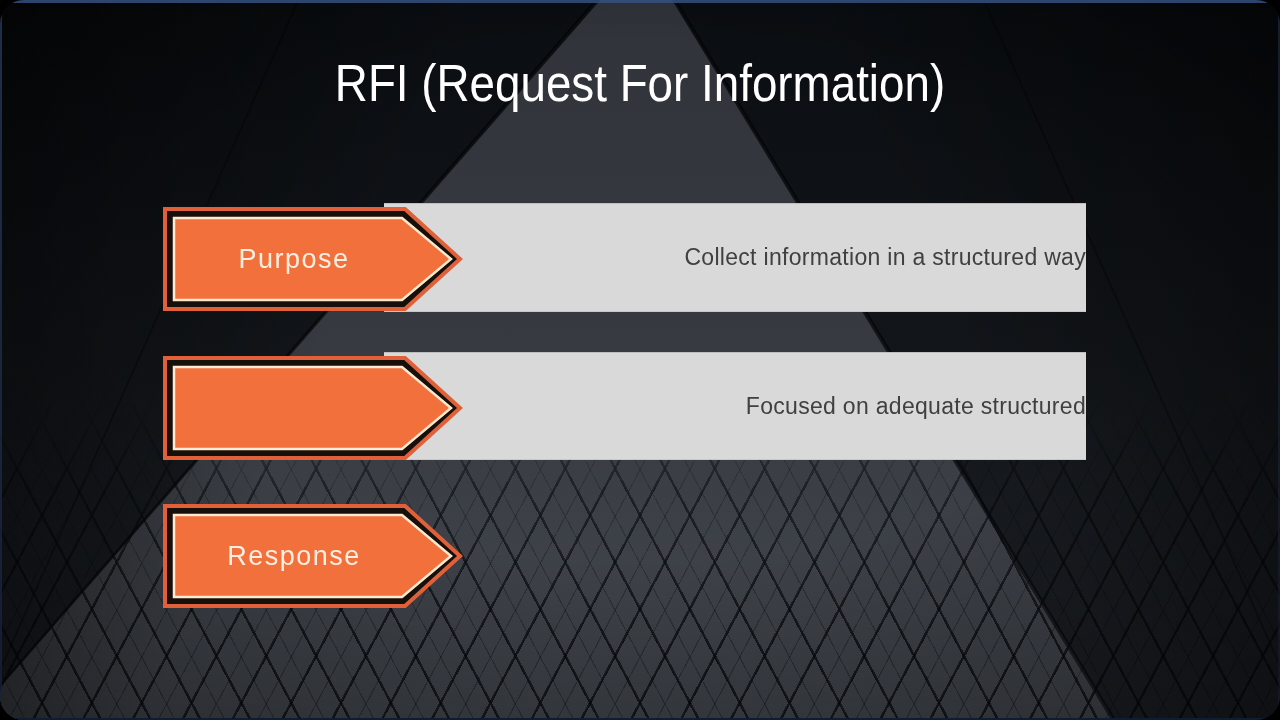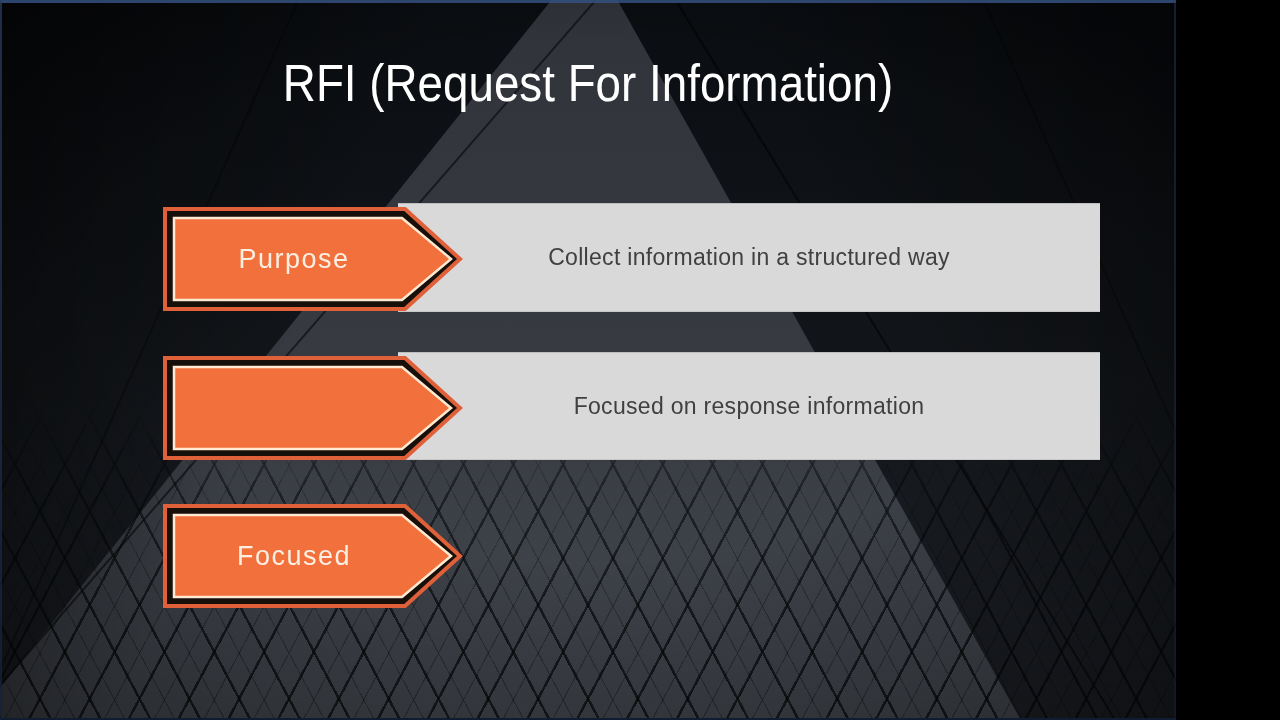--- a/index.html
+++ b/index.html
@@ -1,19 +1,20 @@
 <!DOCTYPE html>
 <html style="--accent-orange-fill: #F2703B; --accent-orange-stroke: #E0603A; --arrow-inner-highlight: #FFE9D2; --arrow-dark-gap: #17100A; --bar-background: #D9D9D9; --bar-text: #404040; --title-text: #FFFFFF; --top-border-line: #35517F;"><head>
 <meta charset="utf-8">
 <style>
   html,body{margin:0;padding:0;background:#000;}
   .slide{
-    position:relative;width:1176px;height:720px;overflow:hidden;
+    position:relative;width:1280px;height:720px;overflow:hidden;
     font-family:"Liberation Sans", sans-serif;
     background:linear-gradient(180deg,#0a0d11 0%,#121519 50%,#1d2026 100%);
+    border-radius:24px;
   }
   
   .bg-wedge{
     position:absolute;inset:0;z-index:1;
     clip-path:polygon(46.9% 0, 52.5% 0, 86.8% 100%, -2.2% 100%);
     background:linear-gradient(180deg,#30343a 0%,#383c42 55%,#43474e 100%);
   }
   .bg-seam{position:absolute;top:-6px;width:2px;z-index:2;background:rgba(0,0,0,0.55);transform-origin:top center;}
   .bg-seam.left{left:600px;height:965px;transform:rotate(41deg);}
   .bg-seam.right{left:671px;height:850px;transform:rotate(-31.4deg);}
@@ -44,24 +45,24 @@
   .title{
     position:absolute;top:54px;left:0;right:0;z-index:10;
     text-align:center;color:var(--title-text,#fff);
     font-size:52px;line-height:58px;font-weight:400;
     transform:scaleX(0.88);transform-origin:center;
     letter-spacing:0px;
   }
   
   .row{position:absolute;left:0;width:1280px;z-index:10;}
   .bar{
-    position:absolute;left:398px;width:702px;height:100%;
+    position:absolute;left:384px;width:702px;height:100%;
     background:var(--bar-background,#D9D9D9);
     box-shadow:inset 0 1px 0 rgba(0,0,0,0.12), inset 0 -1px 0 rgba(0,0,0,0.08);
-    display:flex;align-items:center;justify-content:center;
+    display:flex;align-items:center;justify-content:flex-end;
   }
   .bar-text{
     color:var(--bar-text,#404040);
     font-size:23px;letter-spacing:0.3px;
   }
   .arrow{position:absolute;left:163px;top:4px;width:300px;height:104px;padding-left:42px;}
   .arrow svg{position:absolute;inset:0;overflow:visible;}
   .arrow .outer{fill:var(--arrow-dark-gap,#17100A);stroke:var(--accent-orange-stroke,#E0603A);stroke-width:4;}
   .arrow .inner{fill:var(--accent-orange-fill,#F2703B);stroke:var(--arrow-inner-highlight,#FFE9D2);stroke-width:2.5;}
   .arrow-label{
@@ -100,33 +101,33 @@
       <svg viewBox="0 0 300 104" width="300" height="104">
         <polygon class="outer" points="2,2 242,2 297,52 242,102 2,102"></polygon>
         <polygon class="inner" points="11,11 239,11 288,52 239,93 11,93"></polygon>
       </svg>
       <span class="arrow-label">Purpose</span>
     </div>
   </div>
 
   <div class="row row2">
     <div class="bar">
-      <span class="bar-text">Focused on response information</span>
+      <span class="bar-text">Focused on adequate structured</span>
     </div>
     <div class="arrow">
       <svg viewBox="0 0 300 104" width="300" height="104">
         <polygon class="outer" points="2,2 242,2 297,52 242,102 2,102"></polygon>
         <polygon class="inner" points="11,11 239,11 288,52 239,93 11,93"></polygon>
       </svg>
     </div>
   </div>
 
   <div class="row row3">
     <div class="arrow">
       <svg viewBox="0 0 300 104" width="300" height="104">
         <polygon class="outer" points="2,2 242,2 297,52 242,102 2,102"></polygon>
         <polygon class="inner" points="11,11 239,11 288,52 239,93 11,93"></polygon>
       </svg>
-      <span class="arrow-label">Focused</span>
+      <span class="arrow-label">Response</span>
     </div>
   </div>
 
 </div>
 
 </body></html>

